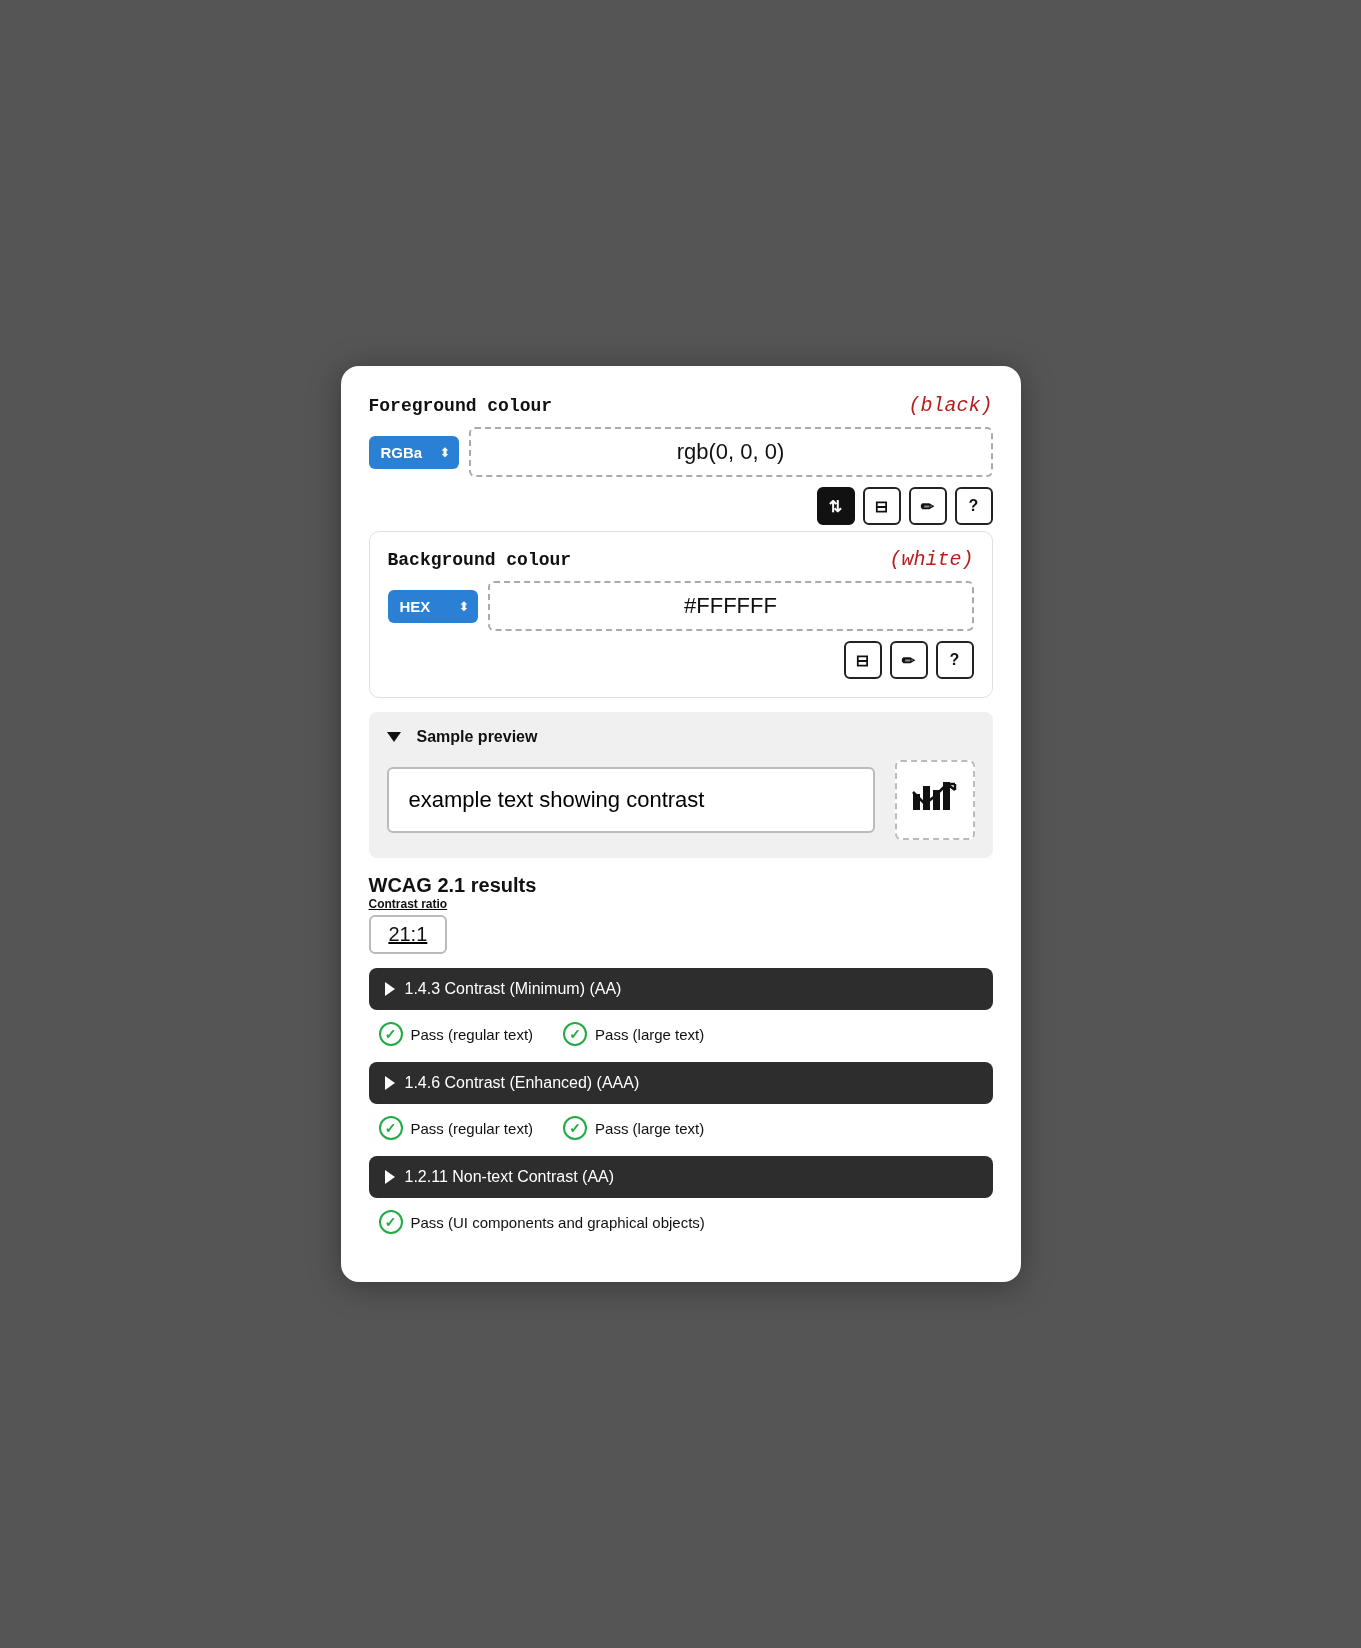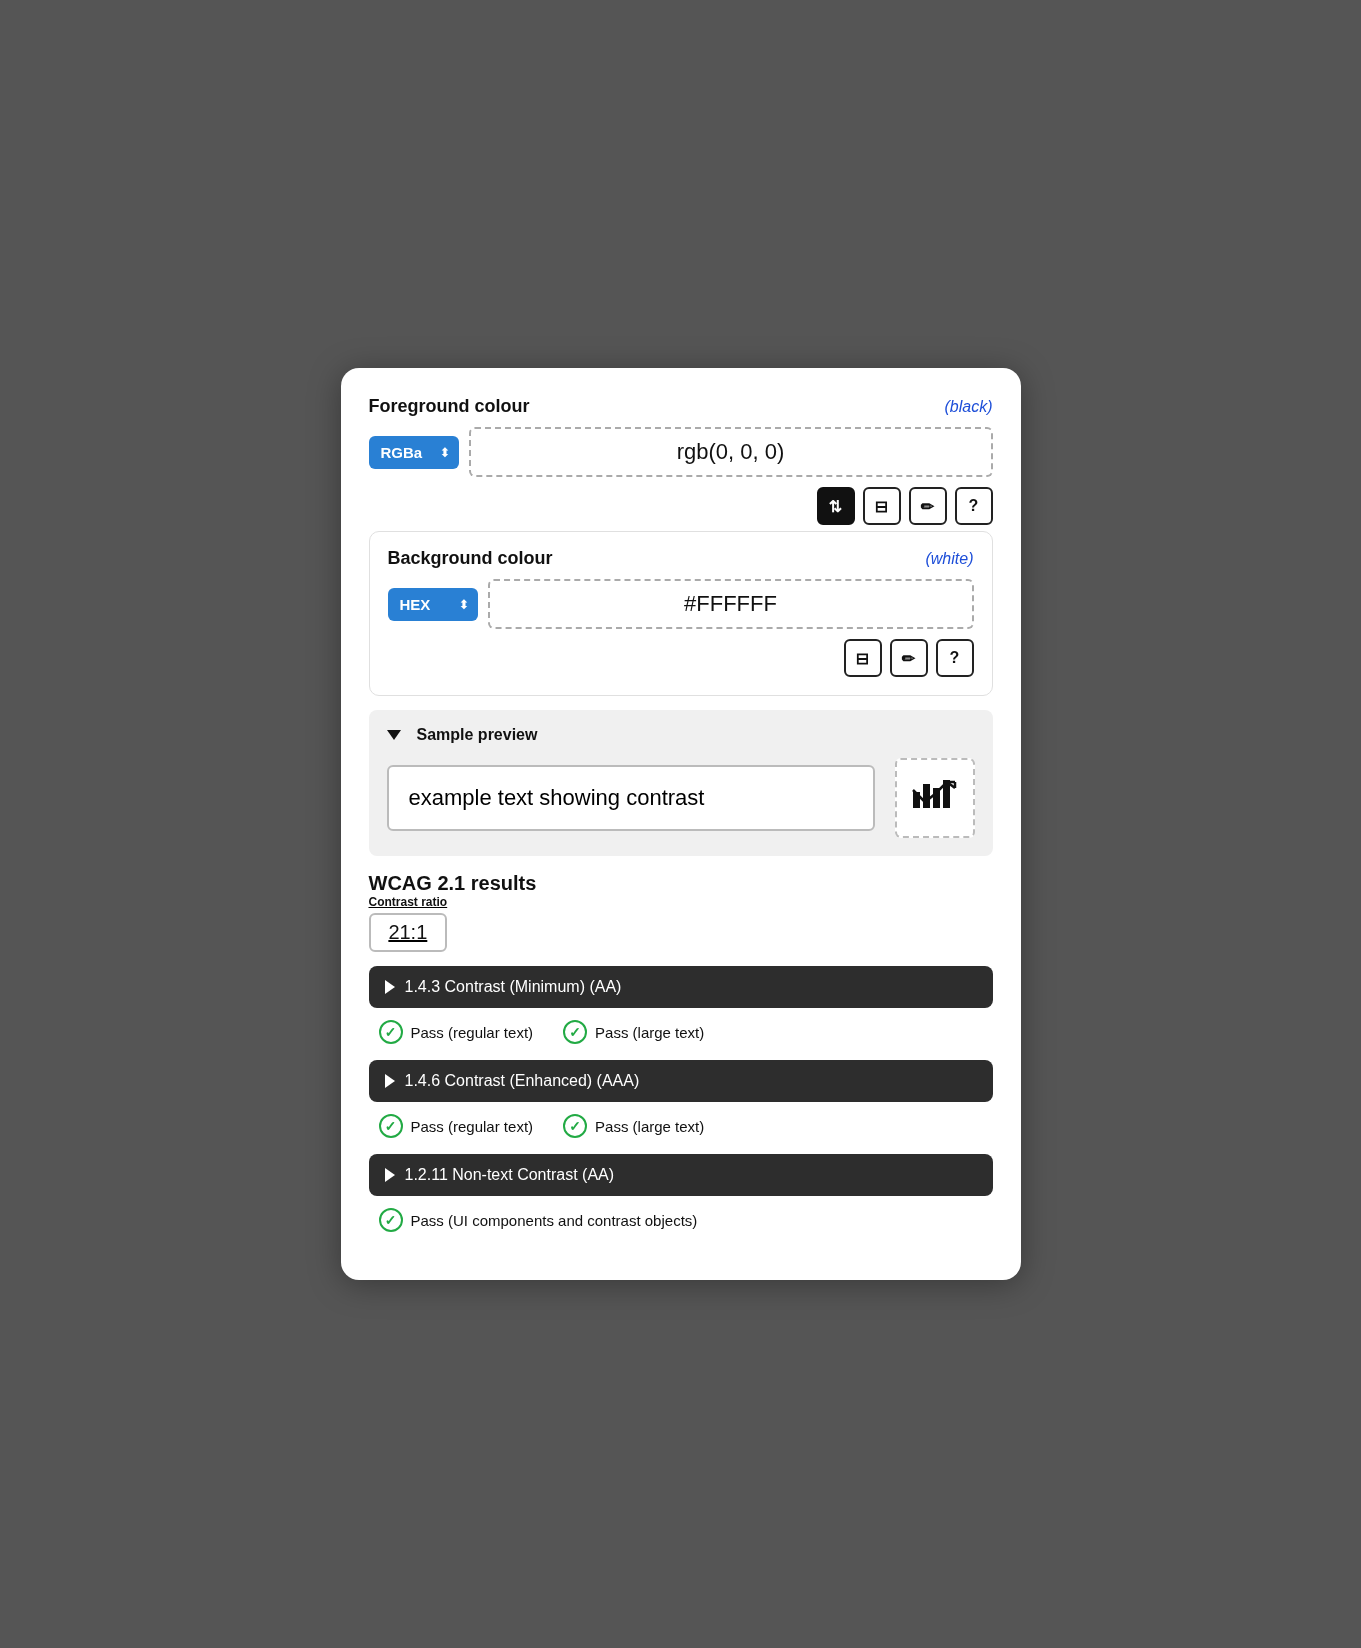--- a/index.html
+++ b/index.html
@@ -21,30 +21,31 @@
 
     
     .section-fg {
       margin-bottom: 6px;
     }
     .section-header {
       display: flex;
       justify-content: space-between;
       align-items: baseline;
       margin-bottom: 10px;
+      font-family: Liberation Mono, monospace;
     }
     .section-title {
       font-size: 18px;
       font-weight: 700;
       color: #111;
     }
     .color-name-label {
-      font-size: 16px;
+      font-size: 20px;
       font-style: italic;
-      color: #1d4ed8;
+      color: #b91c1c;
     }
     .color-input-row {
       display: flex;
       align-items: center;
       gap: 10px;
       margin-bottom: 10px;
     }
     .format-select-wrapper {
       position: relative;
       display: inline-block;
@@ -384,19 +385,19 @@
     </div>
 
     <div class="criteria-block">
       <div class="criteria-header">
         <span class="triangle-right"></span>
         <span>1.2.11 Non-text Contrast (AA)</span>
       </div>
       <div class="criteria-results">
         <div class="pass-item">
           <div class="pass-icon">✓</div>
-          <span>Pass (UI components and contrast objects)</span>
+          <span>Pass (UI components and graphical objects)</span>
         </div>
       </div>
     </div>
 
   </div>
 </div>
 
 </body></html>

